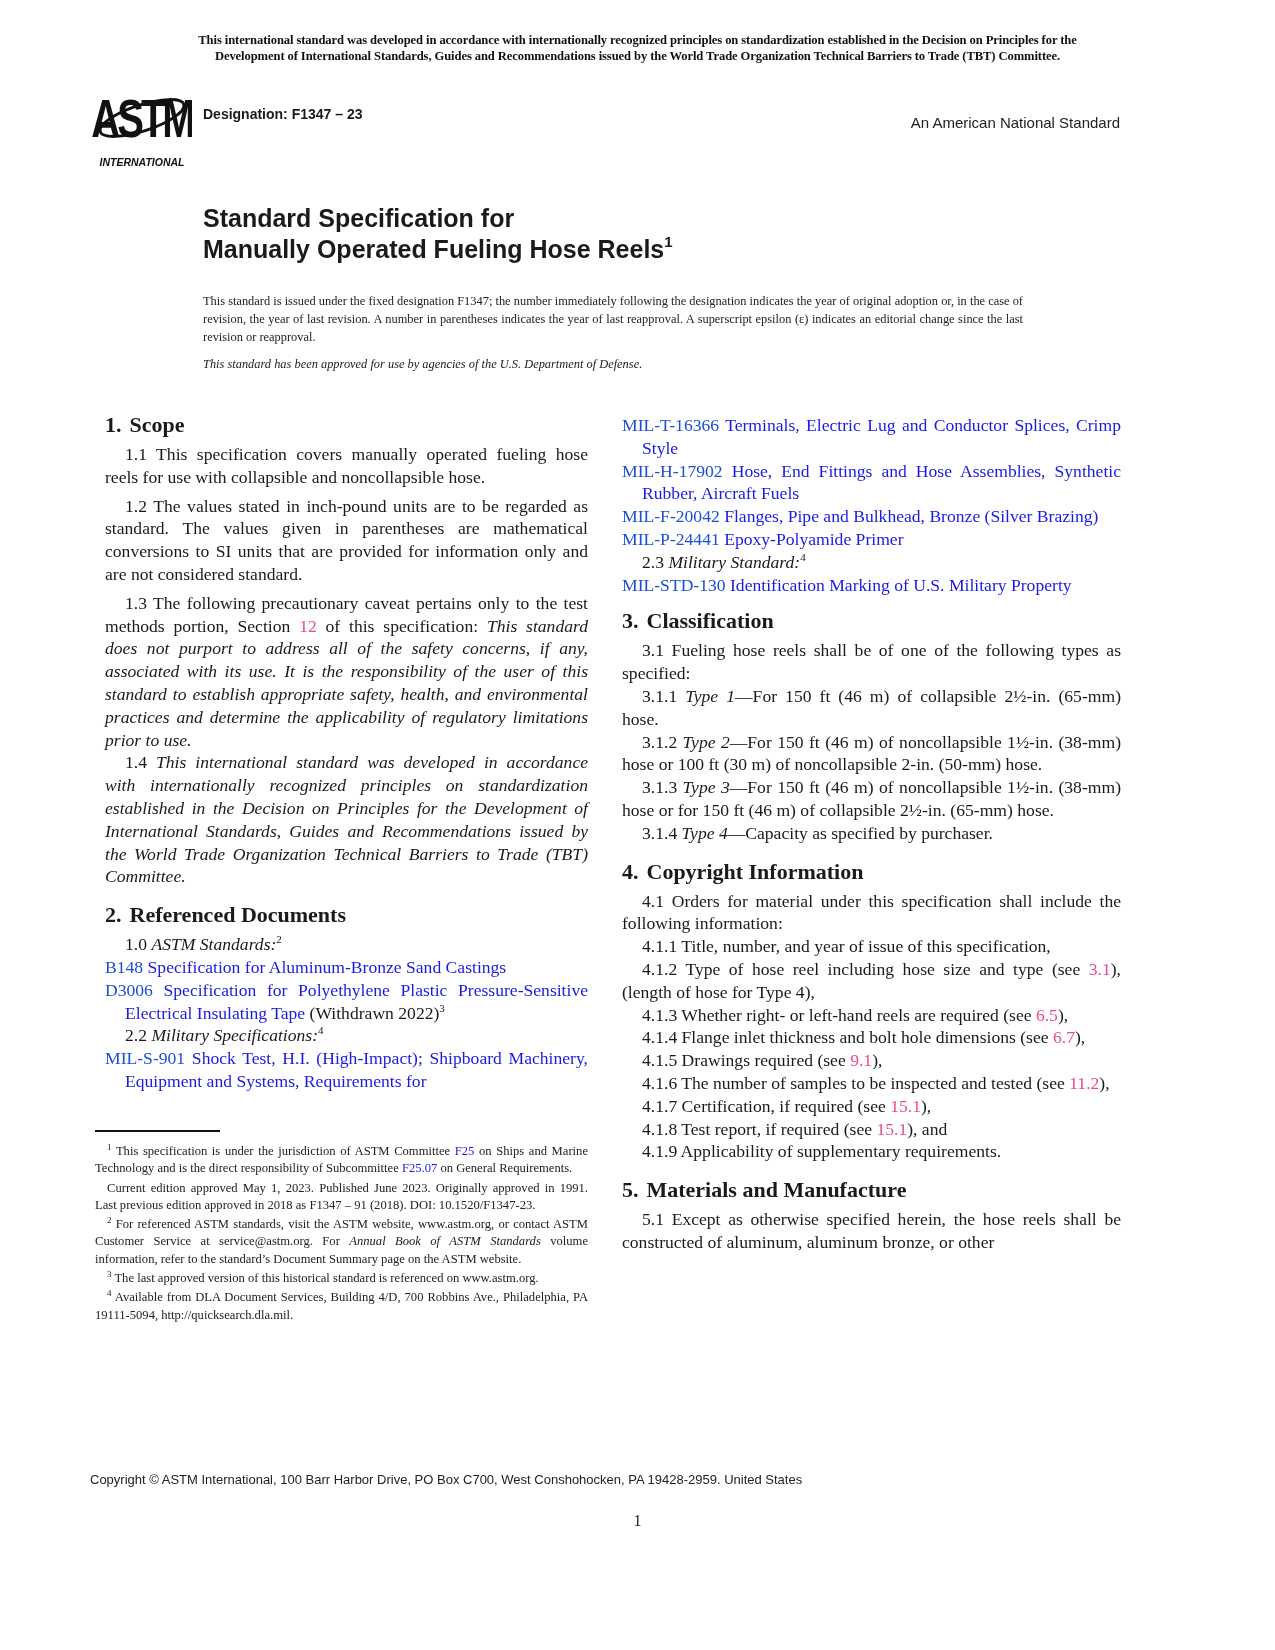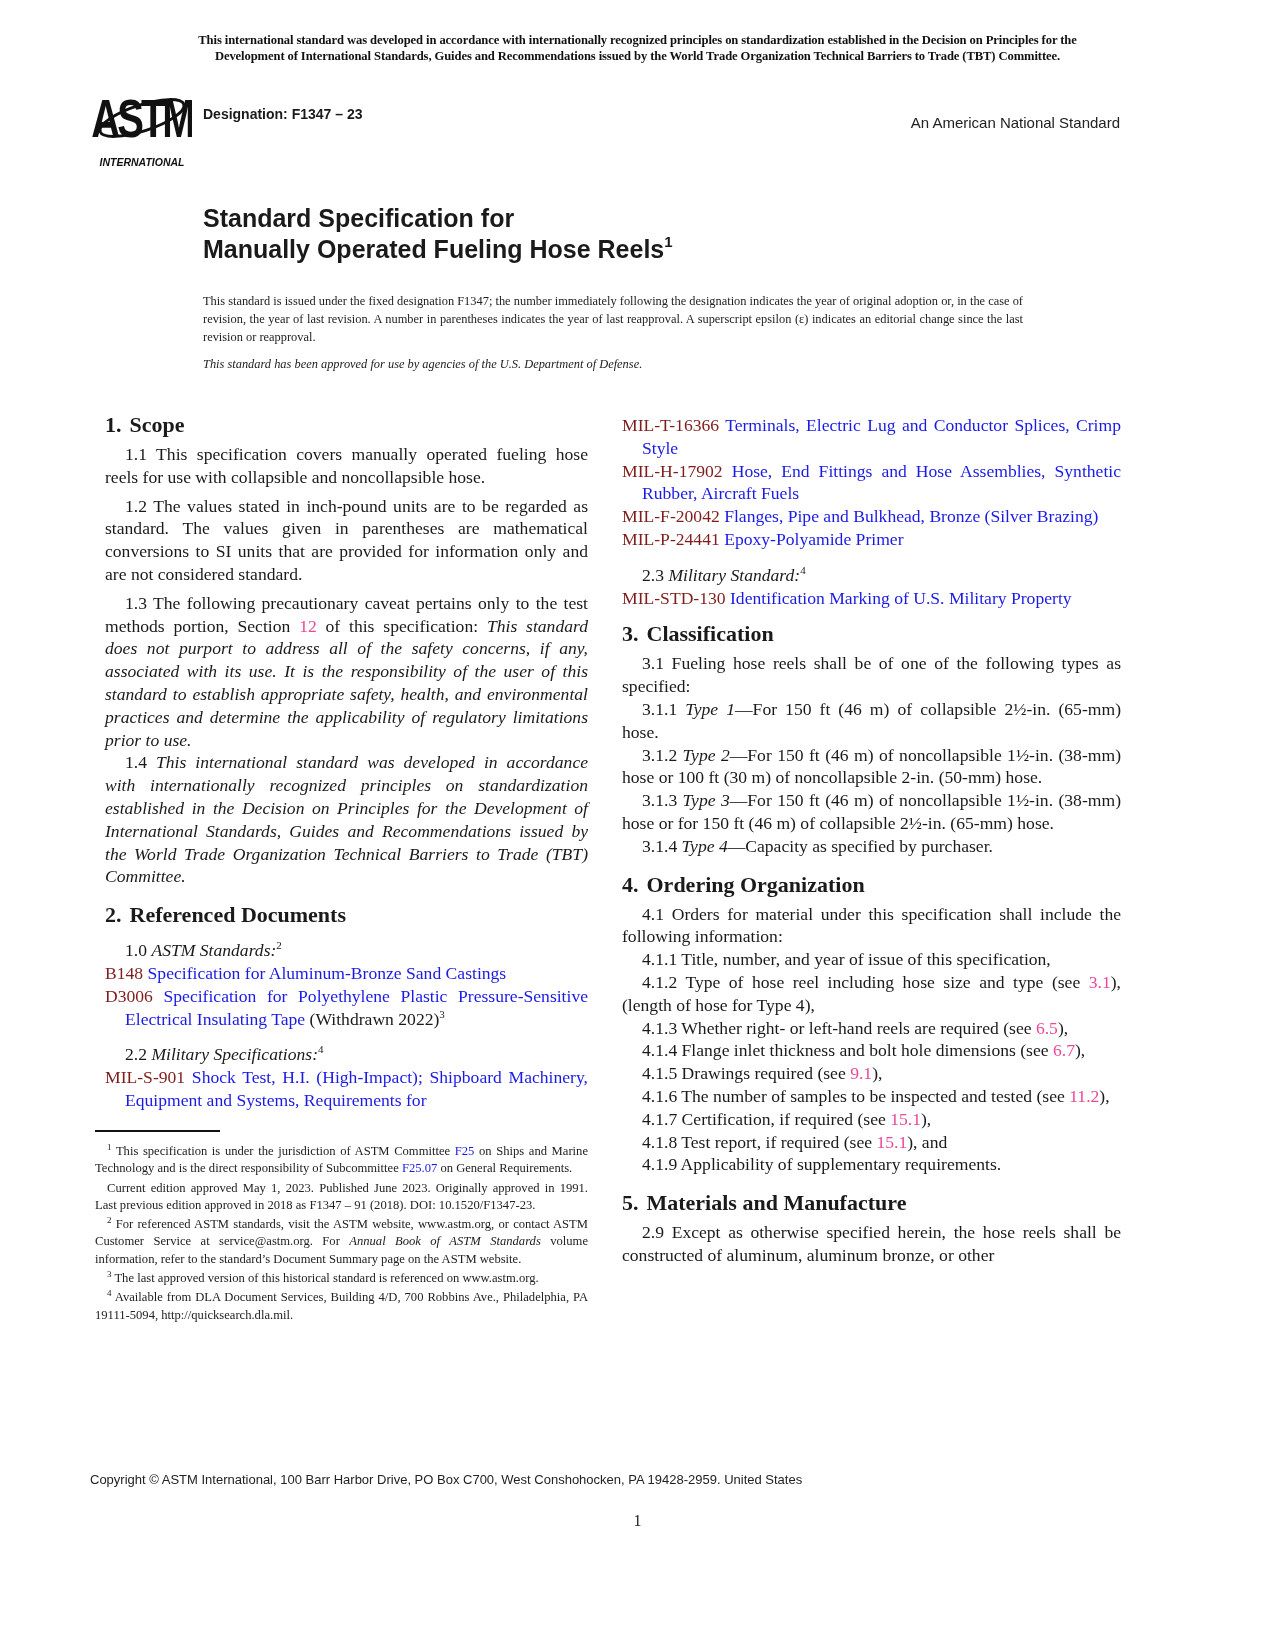--- a/index.html
+++ b/index.html
@@ -19,23 +19,23 @@
   .approved { position: absolute; top: 357px; left: 203px; font-family: "Liberation Serif", serif; font-style: italic; font-size: 12.4px; color: #222; }
 
   .col { position: absolute; font-size: 17.6px; line-height: 22.8px; }
   .col-left { top: 414px; left: 105px; width: 483px; }
   .col-right { top: 414px; left: 622px; width: 499px; }
 
   .h { font-weight: bold; font-size: 22px; margin: 0 0 7px 0; line-height: 22px; }
   .h .num { margin-right: 8px; }
   .p { text-align: justify; text-indent: 20px; margin-bottom: 6px; }
   .p.tight { margin-bottom: 0; }
-  .sub { text-indent: 20px; margin-top: 13px; }
+  .sub { text-indent: 20px; }
   .ref { padding-left: 20px; text-indent: -20px; margin-left: 0; }
-  .ref .code { color: #7f1d1d; }
+  .ref .code { color: #1d4ed8; }
   .ref .desc { color: #1a1ae6; }
   .ref .plain { color: #1a1a1a; }
   .ref.just { text-align: justify; }
   .xref { color: #ec4899; }
   em, .it { font-style: italic; }
   sup { font-size: 11px; vertical-align: 7px; line-height: 0; }
   .gap { height: 10px; }
 
   .fn-rule { position: absolute; top: 1130px; left: 95px; width: 125px; height: 2px; background: #111; }
   .footnotes { position: absolute; top: 1143px; left: 95px; width: 493px; font-family: "Liberation Serif", serif; font-size: 12.6px; line-height: 17.3px; color: #222; }
@@ -110,31 +110,31 @@
 
   <div class="gap" style="height:14px"></div>
   <div class="h"><span class="num">3.</span><span>Classification</span></div>
   <div class="p tight">3.1 Fueling hose reels shall be of one of the following types as specified:</div>
   <div class="p tight"><span>3.1.1 </span><em>Type 1</em><span>—For 150 ft (46 m) of collapsible 2½-in. (65-mm) hose.</span></div>
   <div class="p tight"><span>3.1.2 </span><em>Type 2</em><span>—For 150 ft (46 m) of noncollapsible 1½-in. (38-mm) hose or 100 ft (30 m) of noncollapsible 2-in. (50-mm) hose.</span></div>
   <div class="p tight"><span>3.1.3 </span><em>Type 3</em><span>—For 150 ft (46 m) of noncollapsible 1½-in. (38-mm) hose or for 150 ft (46 m) of collapsible 2½-in. (65-mm) hose.</span></div>
   <div class="p"><span>3.1.4 </span><em>Type 4</em><span>—Capacity as specified by purchaser.</span></div>
 
   <div class="gap"></div>
-  <div class="h"><span class="num">4.</span><span>Ordering Organization</span></div>
+  <div class="h"><span class="num">4.</span><span>Copyright Information</span></div>
   <div class="p tight">4.1 Orders for material under this specification shall include the following information:</div>
   <div class="p tight"><span>4.1.1 Title, number, and year of issue of this specification,</span></div>
   <div class="p tight"><span>4.1.2 Type of hose reel including hose size and type (see </span><span class="xref">3.1</span><span>), (length of hose for Type 4),</span></div>
   <div class="p tight"><span>4.1.3 Whether right- or left-hand reels are required (see </span><span class="xref">6.5</span><span>),</span></div>
   <div class="p tight"><span>4.1.4 Flange inlet thickness and bolt hole dimensions (see </span><span class="xref">6.7</span><span>),</span></div>
   <div class="p tight"><span>4.1.5 Drawings required (see </span><span class="xref">9.1</span><span>),</span></div>
   <div class="p tight"><span>4.1.6 The number of samples to be inspected and tested (see </span><span class="xref">11.2</span><span>),</span></div>
   <div class="p tight"><span>4.1.7 Certification, if required (see </span><span class="xref">15.1</span><span>),</span></div>
   <div class="p tight"><span>4.1.8 Test report, if required (see </span><span class="xref">15.1</span><span>), and</span></div>
   <div class="p"><span>4.1.9 Applicability of supplementary requirements.</span></div>
 
   <div class="gap"></div>
   <div class="h"><span class="num">5.</span><span>Materials and Manufacture</span></div>
-  <div class="p">2.9 Except as otherwise specified herein, the hose reels shall be constructed of aluminum, aluminum bronze, or other</div>
+  <div class="p">5.1 Except as otherwise specified herein, the hose reels shall be constructed of aluminum, aluminum bronze, or other</div>
 </div>
 
 <div class="copyright">Copyright © ASTM International, 100 Barr Harbor Drive, PO Box C700, West Conshohocken, PA 19428-2959. United States</div>
 <div class="pagenum">1</div>
 
 </body></html>

